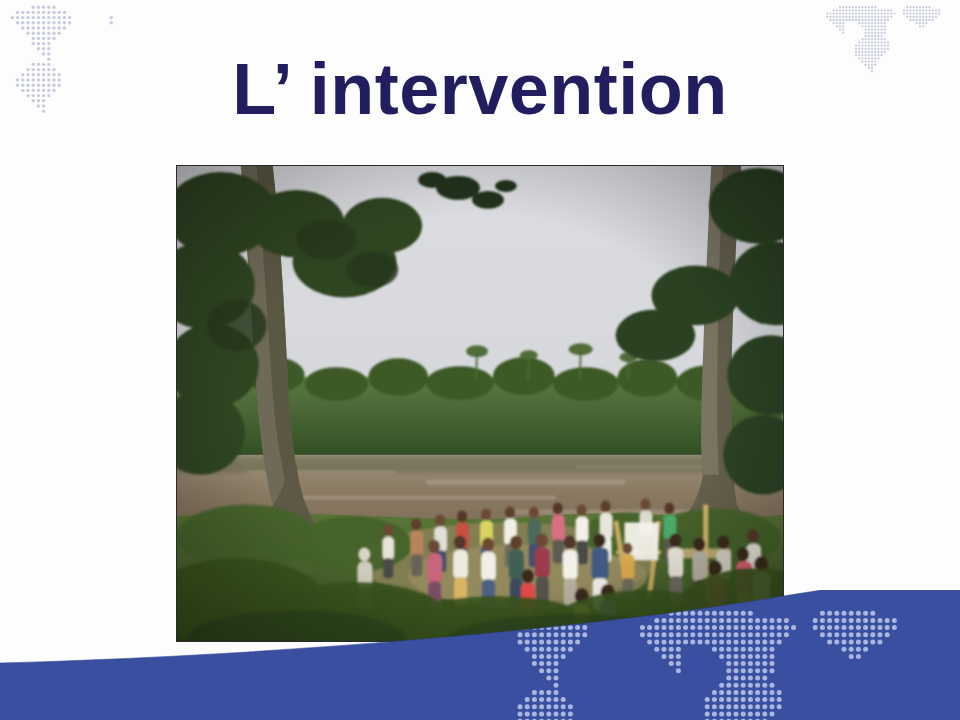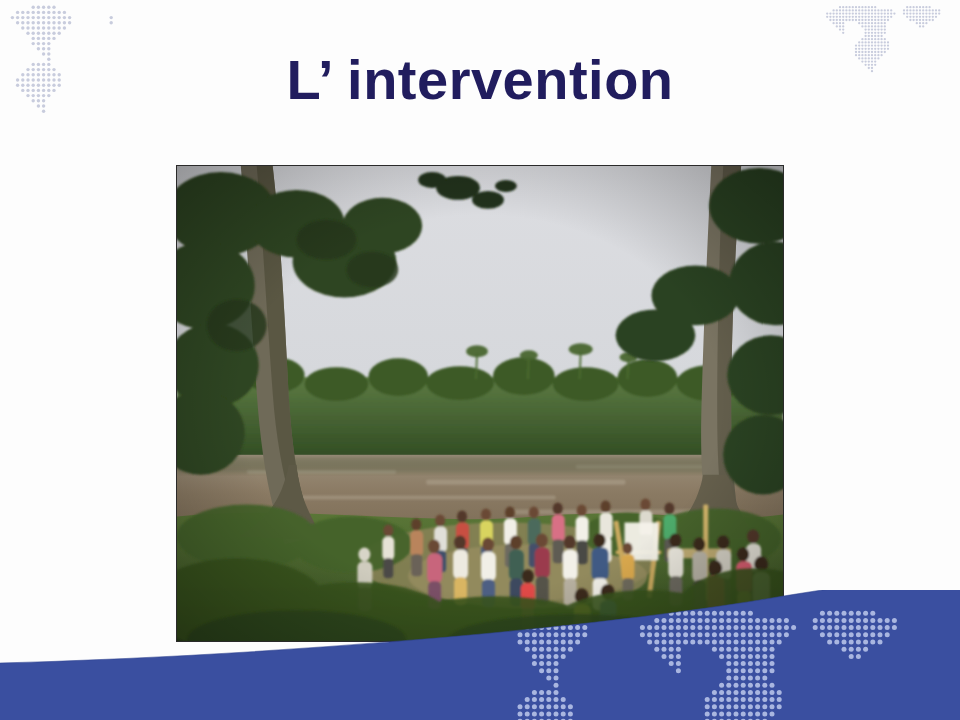--- a/index.html
+++ b/index.html
@@ -33,21 +33,21 @@
     position: absolute;
     left: 0;
     top: 48px;
     width: 960px;
     text-align: center;
   }
   .slide-title {
     display: inline-block;
     margin: 0;
     font-family: "Liberation Sans", sans-serif;
-    font-size: 56px;
+    font-size: 72px;
     font-weight: 700;
     letter-spacing: 0.5px;
     color: #211d5e;
     line-height: 1.15;
     white-space: pre;
   }
 
   
   .photo-frame {
     position: absolute;

